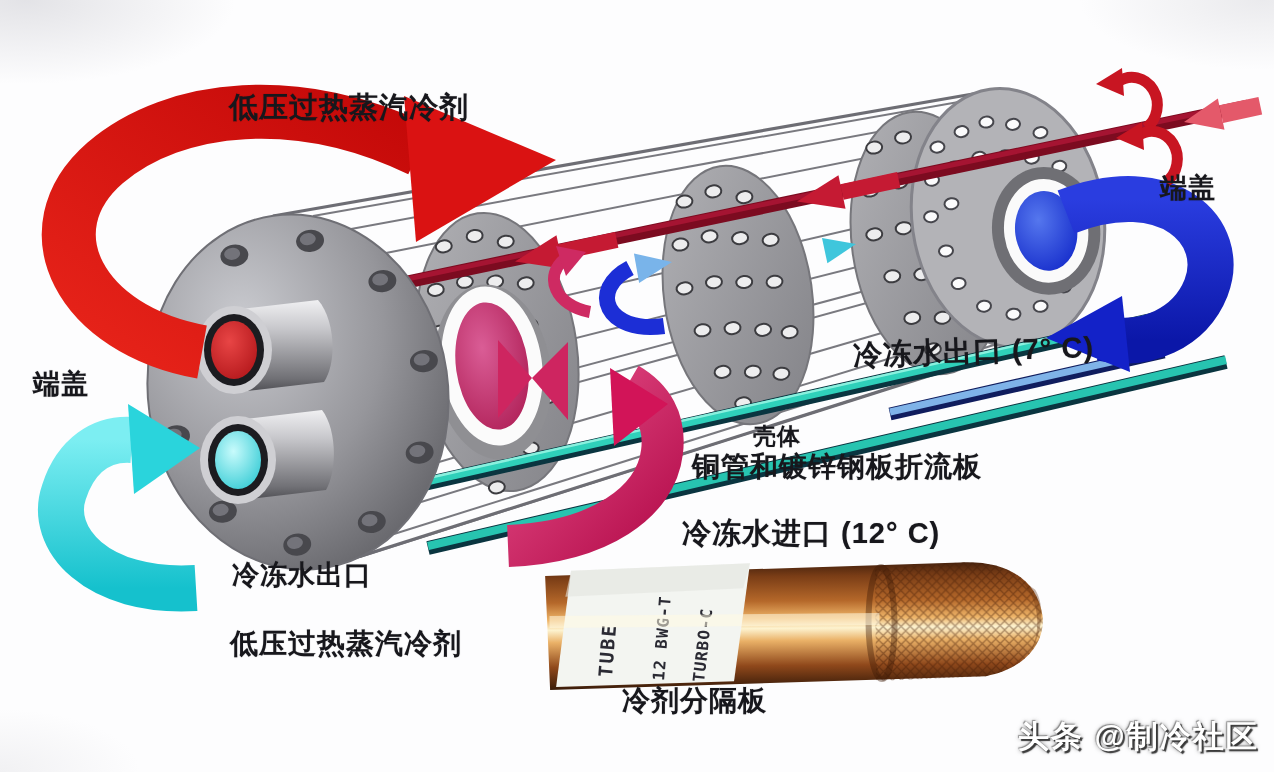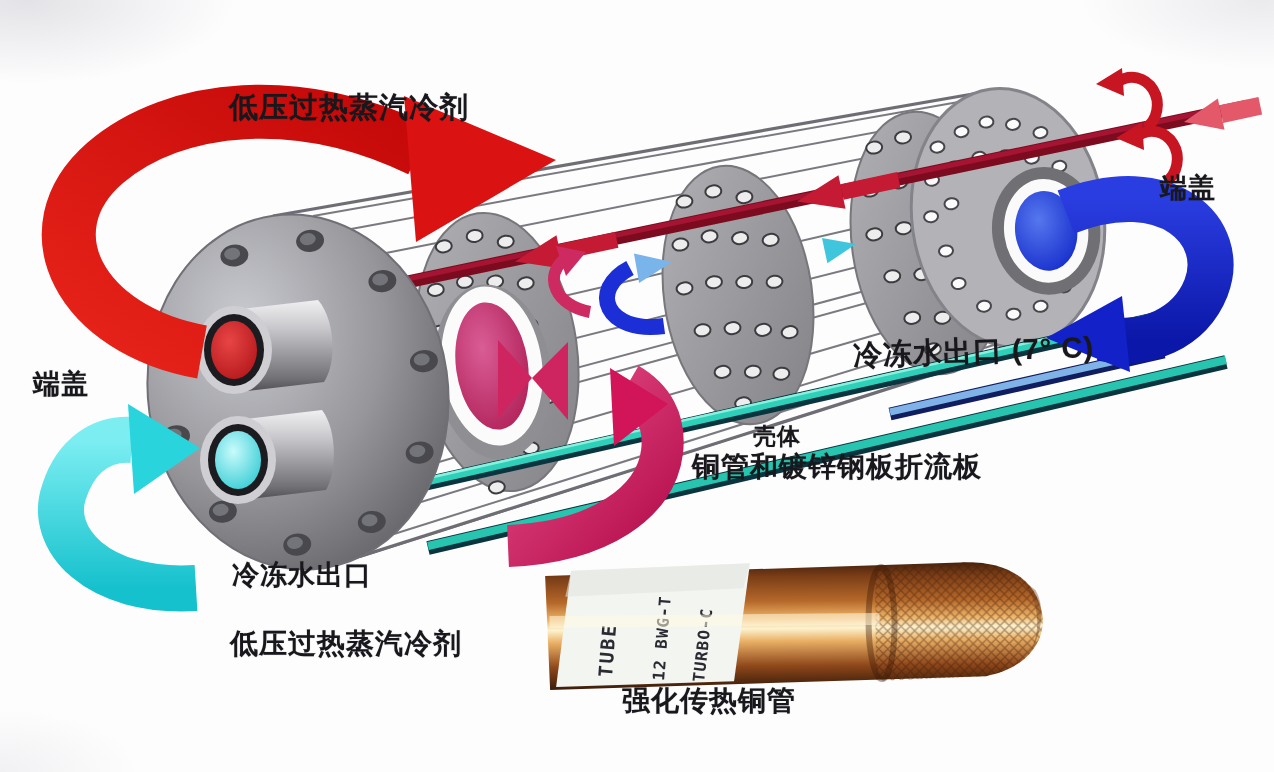--- a/index.html
+++ b/index.html
@@ -332,19 +332,21 @@
     <path d="M 468,16 C 492,32 500,70 482,98 C 494,82 502,52 490,32 Z" fill="rgba(90,40,10,.35)"></path>
     <rect x="4" y="54" width="330" height="12" fill="rgba(255,250,225,.55)"></rect>
   </g>
 </svg>
 
 <div class="label" style="left:229px;top:88px;font-size:29px">低压过热蒸汽冷剂</div>
 <div class="label" style="left:1160px;top:170px;font-size:27px">端盖</div>
 <div class="label" style="left:853px;top:332px;font-size:29px;transform:rotate(-2deg)">冷冻水出口 (7° C)</div>
 <div class="label" style="left:753px;top:421px;font-size:23px">壳体</div>
 <div class="label" style="left:692px;top:448px;font-size:28px">铜管和镀锌钢板折流板</div>
+<div class="label" style="left:682px;top:514px;font-size:29px">冷冻水进口 (12° C)</div>
 <div class="label" style="left:33px;top:366px;font-size:27px">端盖</div>
 <div class="label" style="left:232px;top:557px;font-size:27px">冷冻水出口</div>
 <div class="label" style="left:230px;top:625px;font-size:28px">低压过热蒸汽冷剂</div>
-<div class="label" style="left:622px;top:682px;font-size:28px">强化传热铜管</div>
-
+<div class="label" style="left:622px;top:682px;font-size:28px">冷剂分隔板</div>
+
+<div class="watermark" style="left:1018px;top:716px">头条 @制冷社区</div>
 
 </div>
 
 </body></html>

